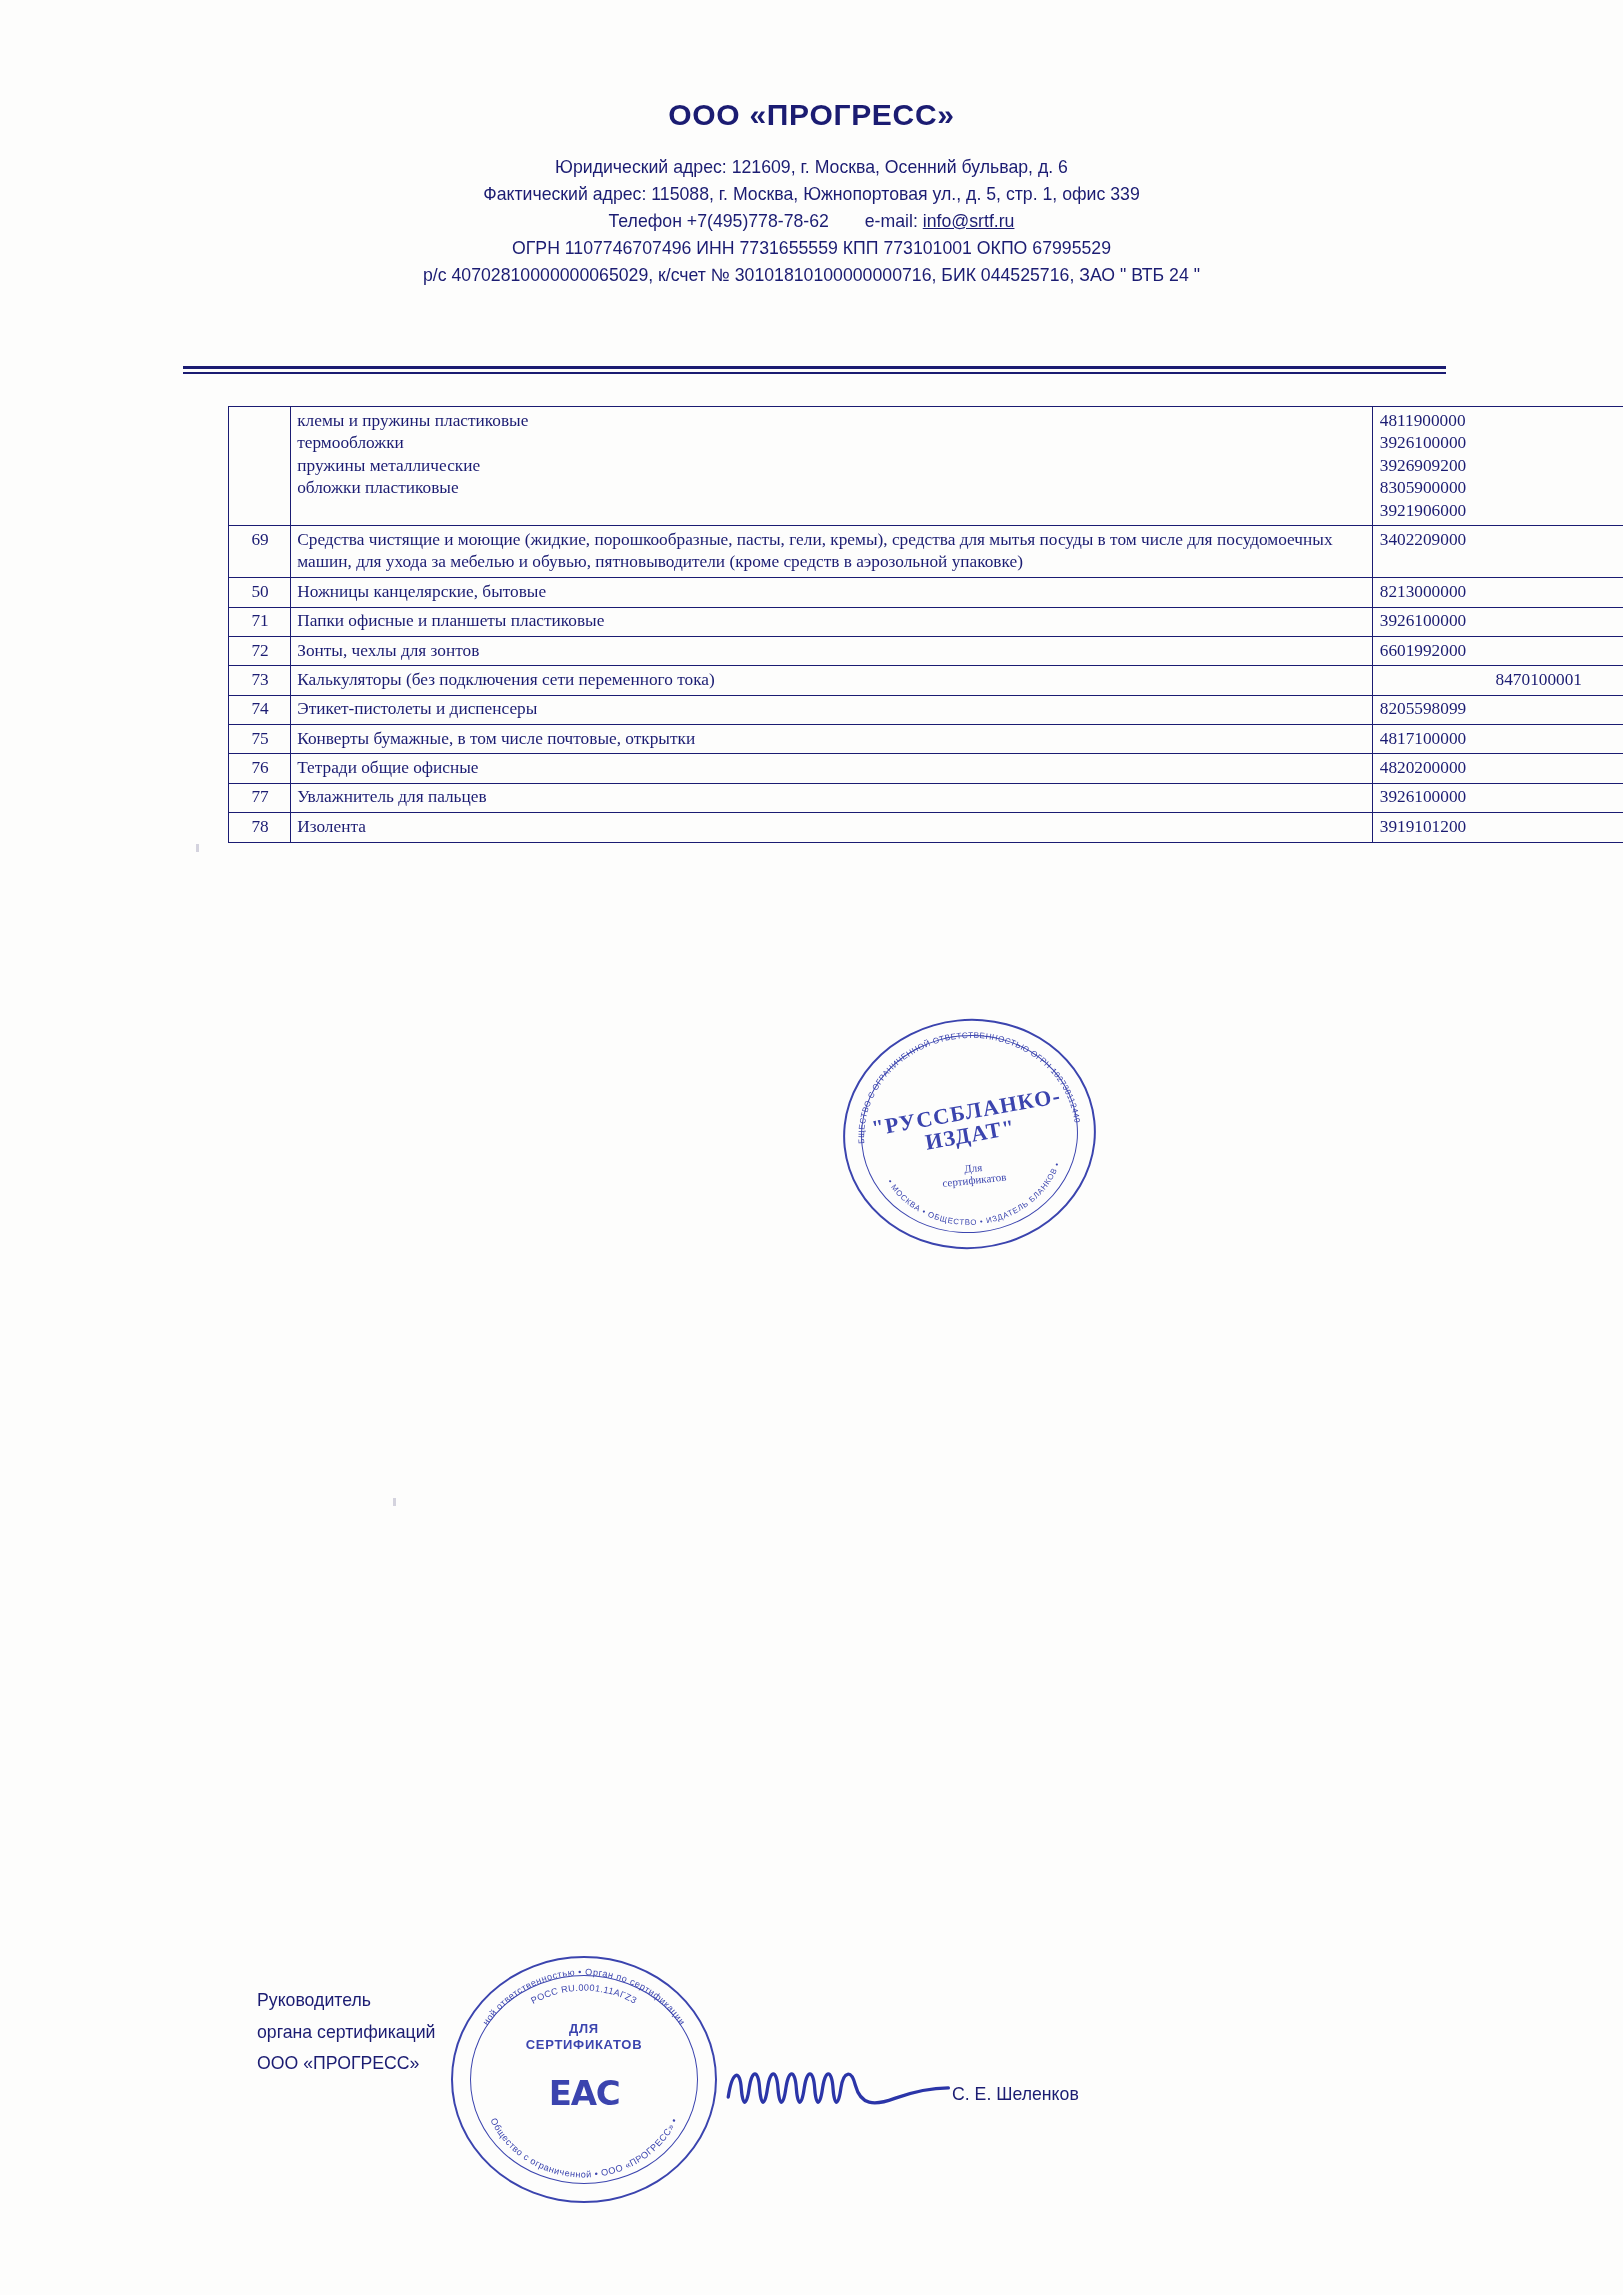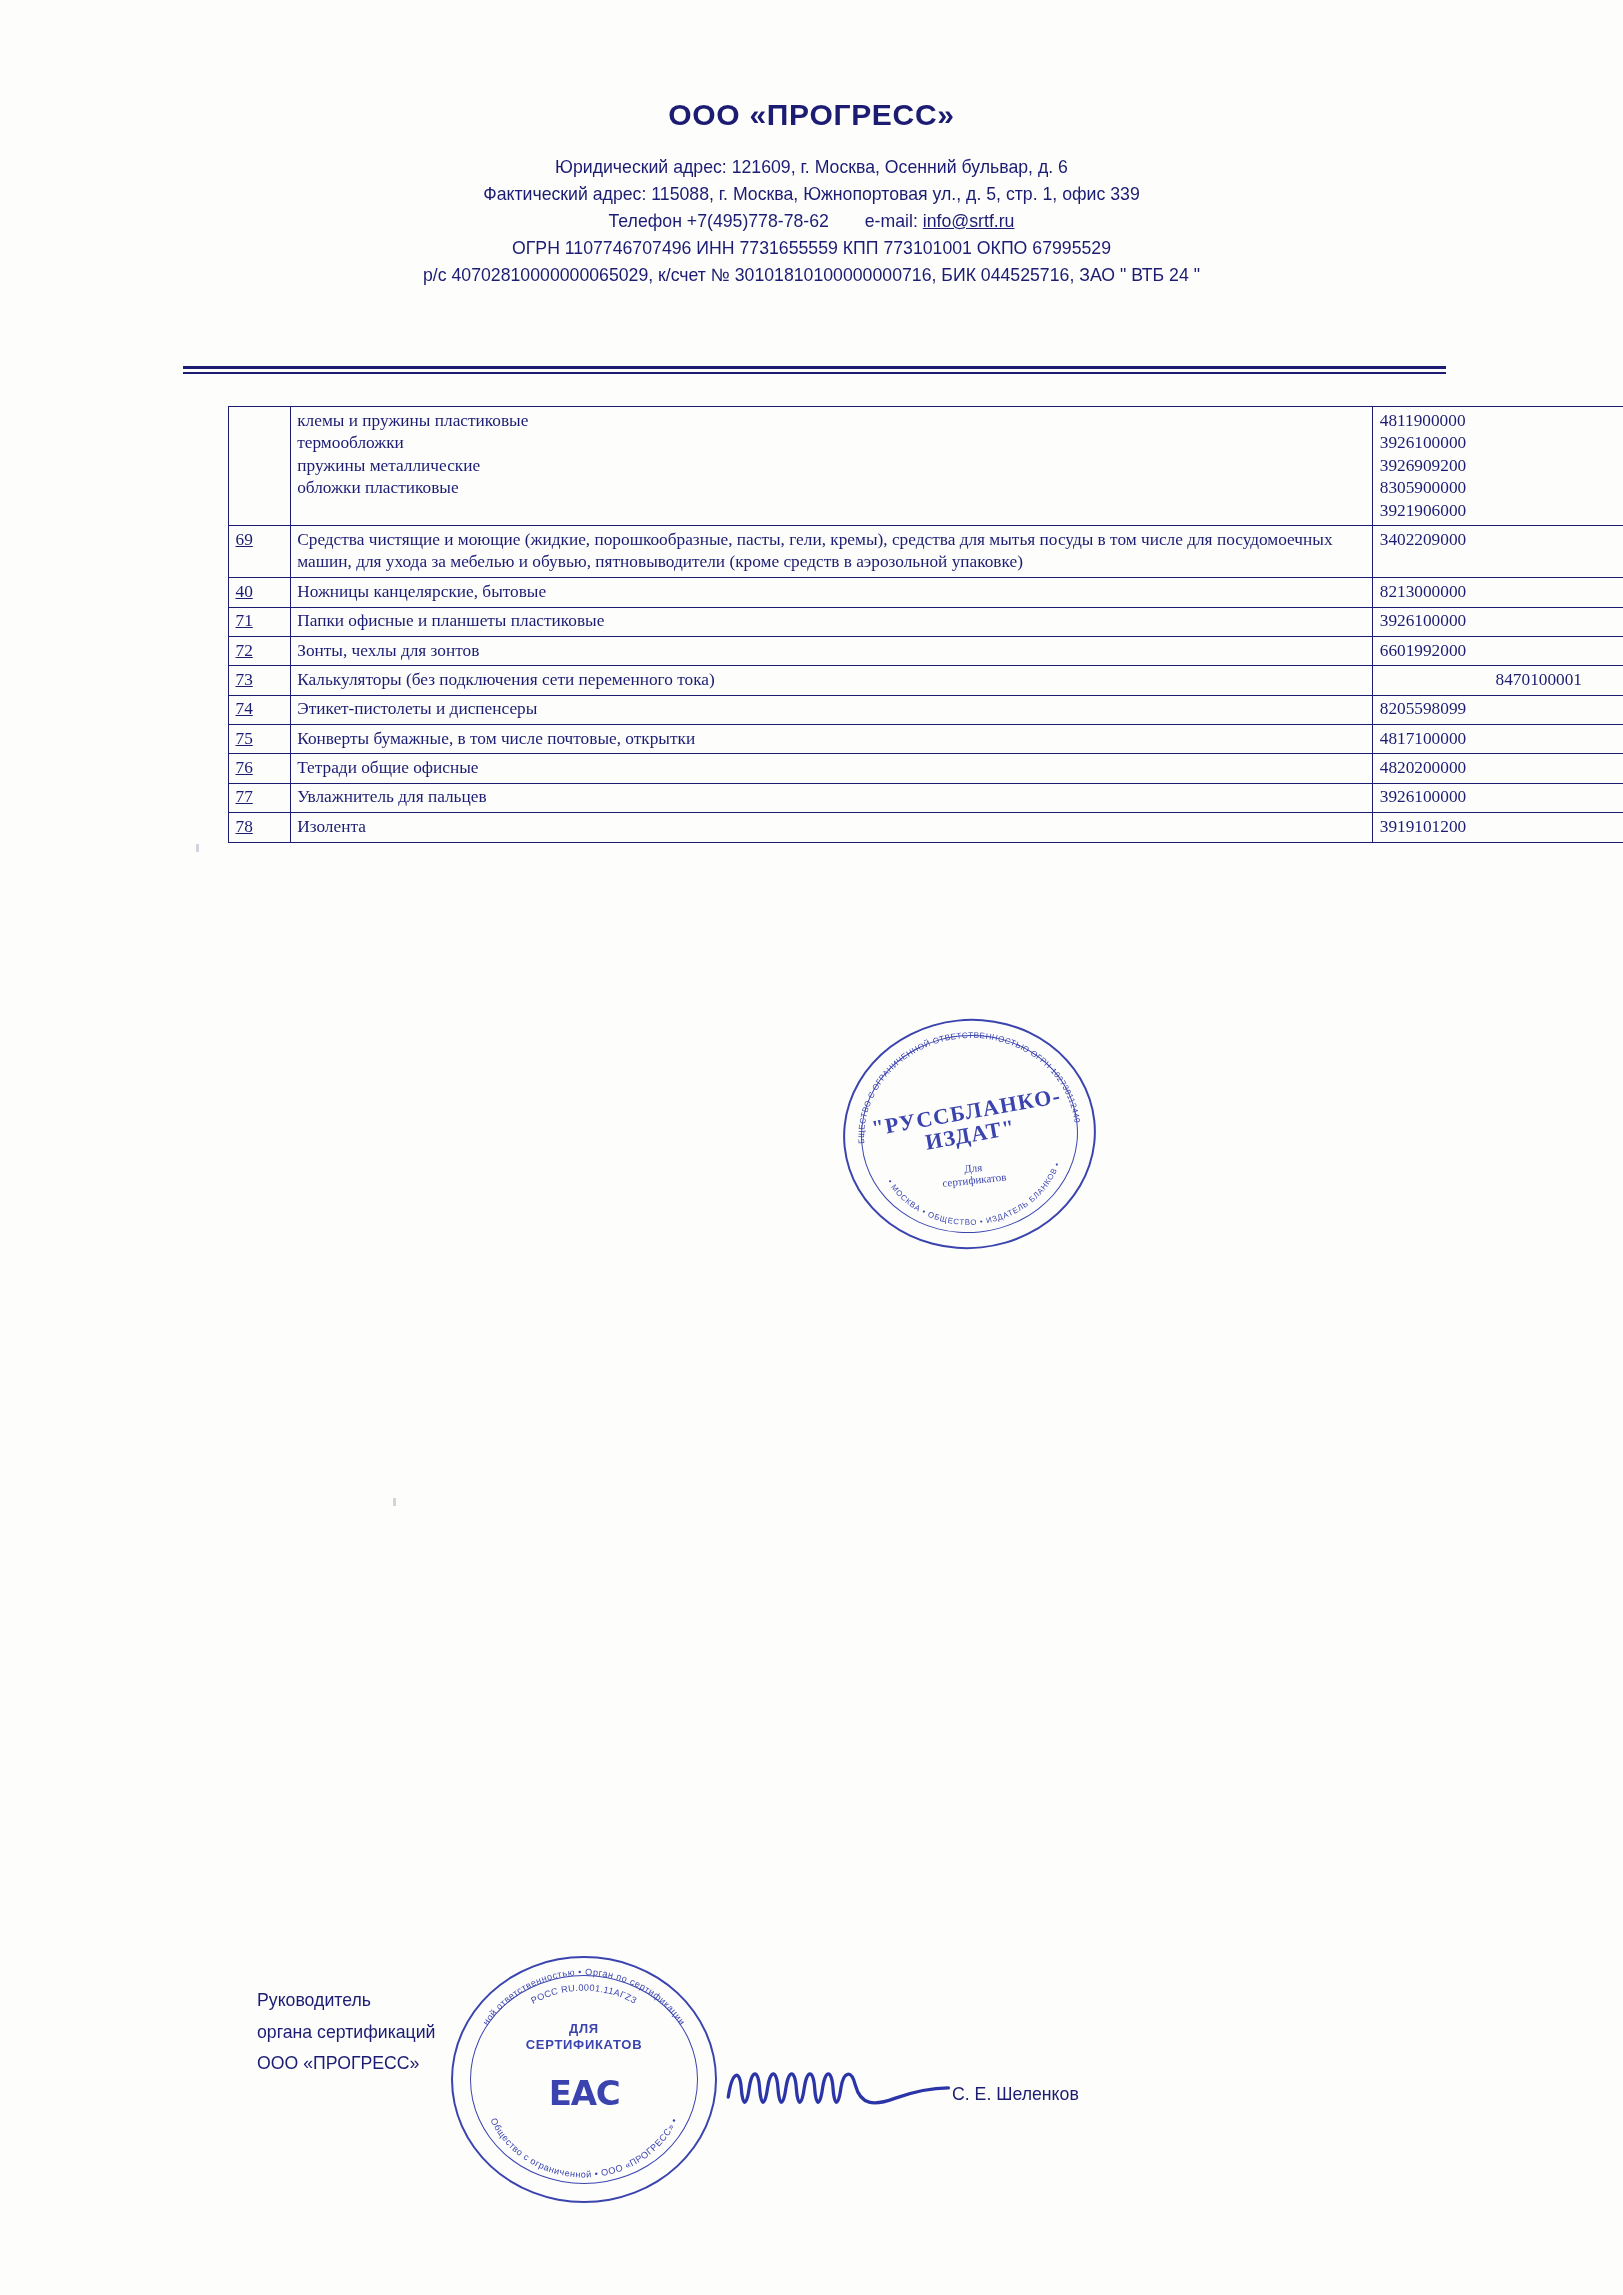--- a/index.html
+++ b/index.html
@@ -81,23 +81,23 @@
     font-size: 17.3px;
   }
   table.items td {
     border: 1.3px solid #1b1c72;
     padding: 2.6px 5.2px 3.3px 6.5px;
     vertical-align: top;
     line-height: 1.30;
   }
   td.num {
     width: 41px;
+    text-align: center;
     padding-left: 0;
     padding-right: 0;
-    text-decoration: underline;
   }
   td.name {
     width: 929px;
   }
   td.code {
     width: 275px;
     white-space: pre-line;
   }
   td.code.center {
     text-align: center;
@@ -274,21 +274,21 @@
 3926909200
 8305900000
 3921906000</td>
         </tr>
         <tr>
           <td class="num">69</td>
           <td class="name">Средства чистящие и моющие (жидкие, порошкообразные,  пасты, гели, кремы), средства для мытья посуды в том числе для посудомоечных машин, для ухода за мебелью и обувью, пятновыводители (кроме средств в аэрозольной упаковке)</td>
           <td class="code">3402209000</td>
         </tr>
         <tr>
-          <td class="num">40</td>
+          <td class="num">50</td>
           <td class="name">Ножницы канцелярские, бытовые</td>
           <td class="code">8213000000</td>
         </tr>
         <tr>
           <td class="num">71</td>
           <td class="name">Папки офисные и планшеты пластиковые</td>
           <td class="code">3926100000</td>
         </tr>
         <tr>
           <td class="num">72</td>

